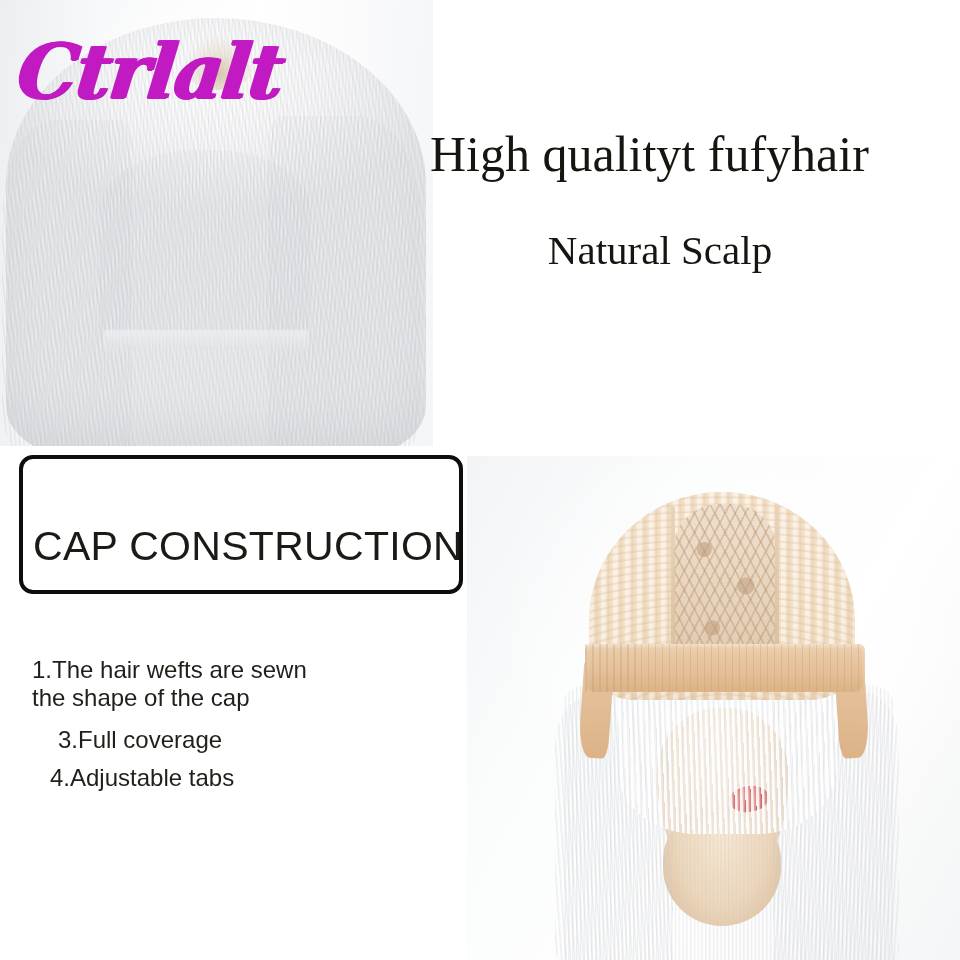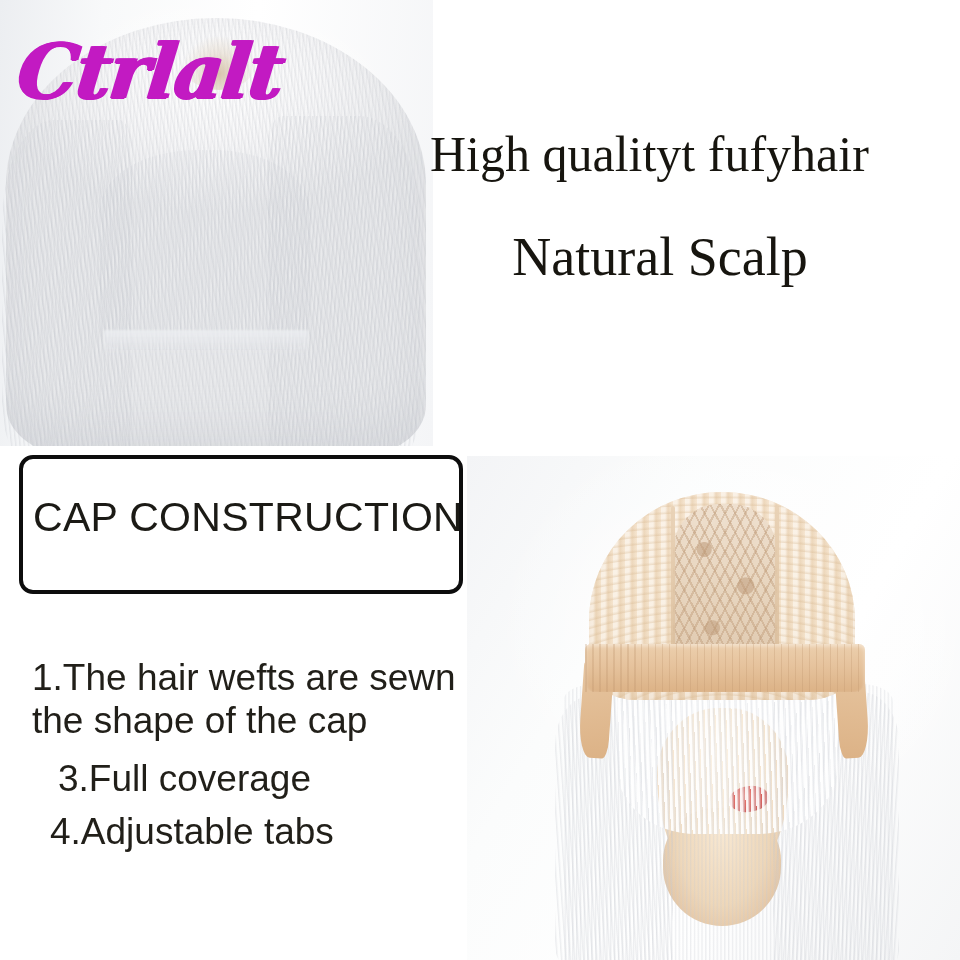--- a/index.html
+++ b/index.html
@@ -212,55 +212,55 @@
     color: #17150f;
     white-space: nowrap;
     margin-top: 8px;
   }
   .headline-2 {
     position: absolute;
     left: 430px; top: 228px;
     width: 460px;
     text-align: center;
     font-family: "Liberation Serif", serif;
-    font-size: 54px;
+    font-size: 41px;
     line-height: 1.1;
     color: #17150f;
     white-space: nowrap;
   }
 
   
   .cap-box {
     position: absolute;
     left: 19px; top: 455px;
     width: 444px; height: 139px;
     border: 4px solid #0d0d0d;
     border-radius: 14px;
     background: #ffffff;
   }
   .cap-box-label {
     position: absolute;
-    left: 33px; top: 494px;
+    left: 33px; top: 523px;
     font-family: "Liberation Sans", sans-serif;
     font-size: 41px;
     font-weight: 400;
     letter-spacing: 0.3px;
     color: #1b1a15;
     white-space: nowrap;
   }
 
   
   .feature-list {
     position: absolute;
     left: 28px; top: 656px;
     width: 430px;
   }
   .feature-item {
     font-family: "Liberation Sans", sans-serif;
-    font-size: 37px;
+    font-size: 24px;
     line-height: 1.17;
     color: #211f19;
     margin-bottom: 14px;
     white-space: pre-line;
   }
   .feature-item.fi-1 { margin-left: 4px; }
   .feature-item.fi-2 { margin-left: 12px; }
   .feature-item.fi-3 { margin-left: 30px; margin-bottom: 10px; }
   .feature-item.fi-4 { margin-left: 22px; }
 

